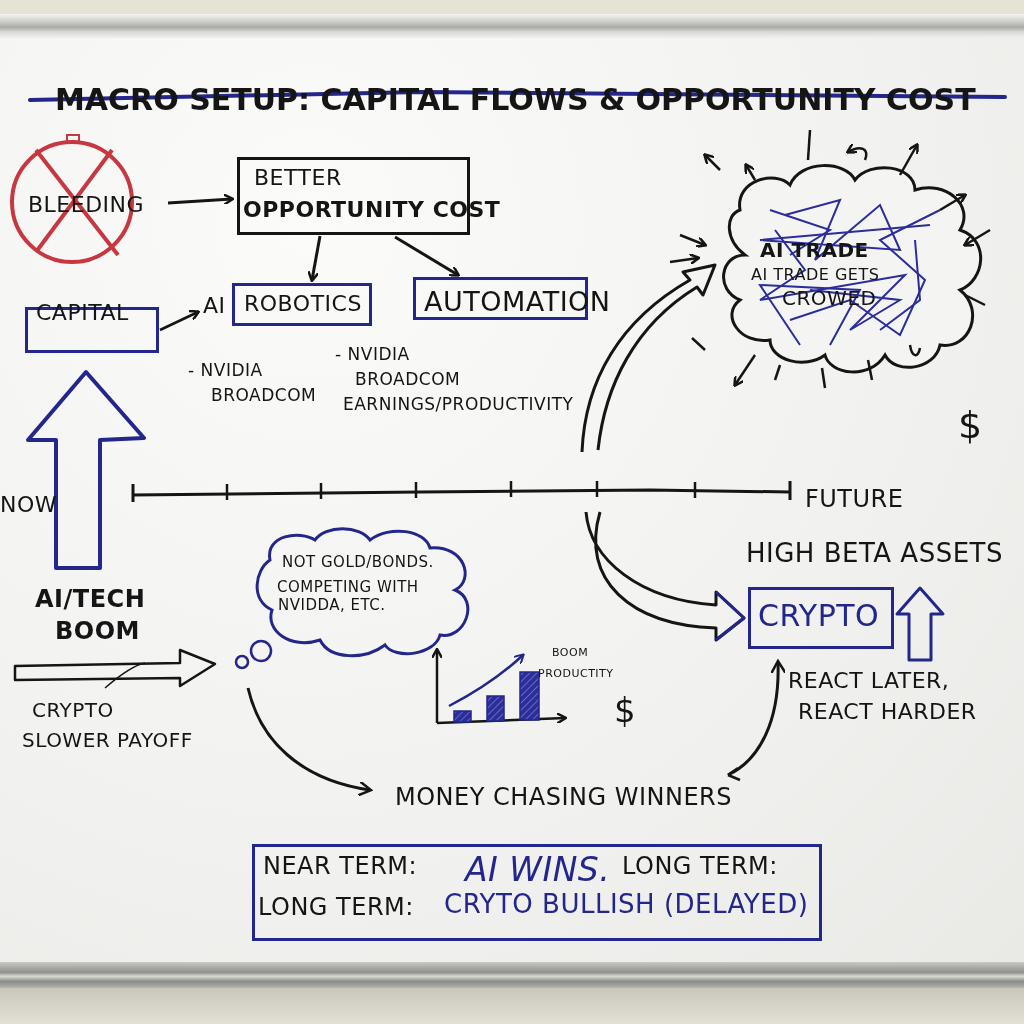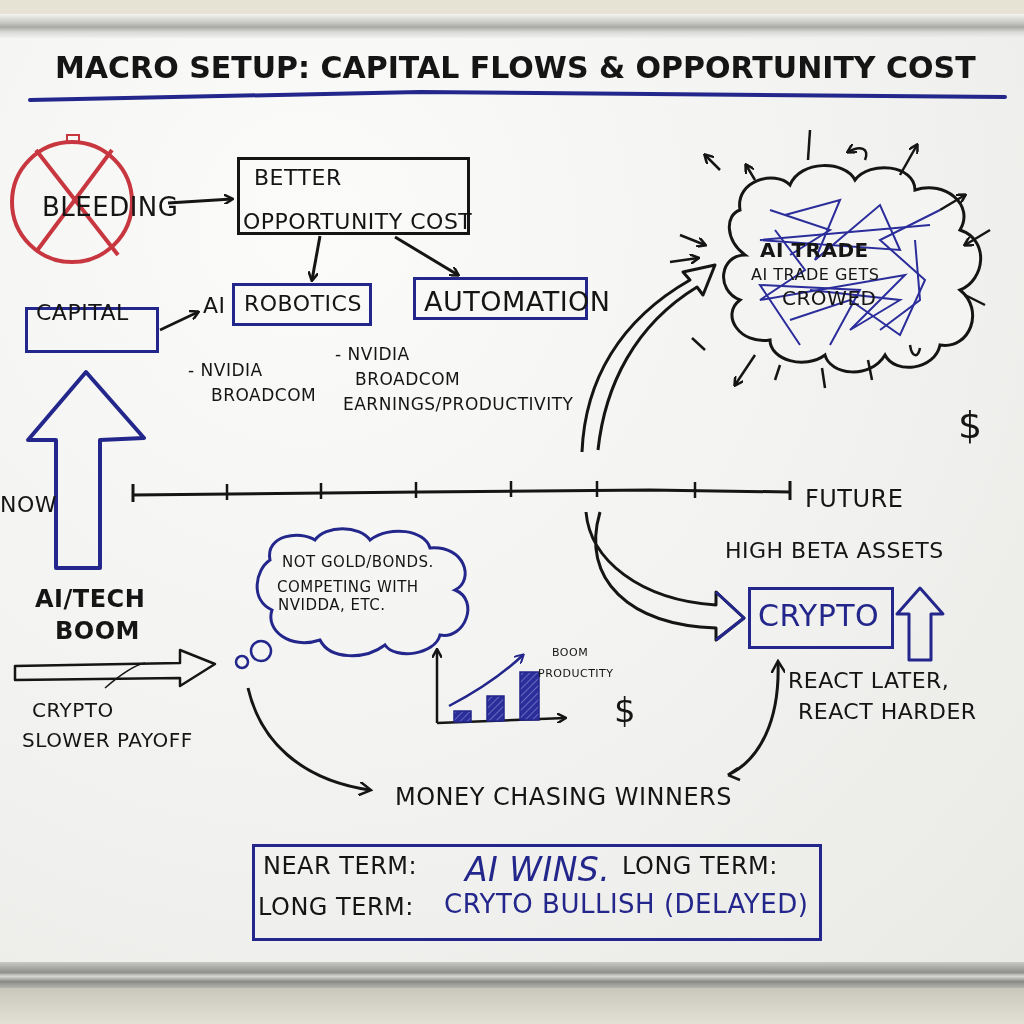--- a/index.html
+++ b/index.html
@@ -4,21 +4,21 @@
 <style>
   html, body { margin:0; padding:0; }
   body { width:1024px; height:1024px; overflow:hidden; background:#e9e5da; font-family:"DejaVu Sans", sans-serif; position:relative; }
   .wall-top { position:absolute; left:0; top:0; width:1024px; height:14px; background:#e6e2d4; }
   .frame-top { position:absolute; left:0; top:14px; width:1024px; height:24px; background:linear-gradient(#f4f4f2 0%, #c9c9c6 35%, #a9a9a6 55%, #d9d9d7 75%, #f0f0ee 100%); }
   .frame-bottom { position:absolute; left:0; top:962px; width:1024px; height:26px; background:linear-gradient(#c8c8c4 0%, #8f8f8b 40%, #d8d8d5 55%, #8a8a86 75%, #b5b5b0 100%); }
   .wall-bottom { position:absolute; left:0; top:988px; width:1024px; height:36px; background:linear-gradient(#c9c6bb, #e3e0d6); }
   .board { position:absolute; left:0; top:38px; width:1024px; height:924px; background:radial-gradient(ellipse at 30% 20%, #fbfbfa 0%, #f1f1ef 60%, #e9e9e6 100%); }
   .txt { position:absolute; color:#151515; font-family:"DejaVu Sans", sans-serif; text-transform:uppercase; white-space:nowrap; letter-spacing:0.5px; }
   .blue { color:#23268a; }
-  .title { font-weight:bold; font-size:30px; letter-spacing:0px; }
+  .title { font-weight:bold; font-size:30px; letter-spacing:0px;margin-top:32px; }
   .box { position:absolute; border:3px solid #151515; box-sizing:border-box; }
   .box.blue-b { border-color:#23268a; }
   svg.ink { position:absolute; left:0; top:0; width:1024px; height:1024px; pointer-events:none; }
 </style>
 </head>
 <body>
 
 <div class="wall-top"></div>
 <div class="frame-top"></div>
 <div class="board"></div>
@@ -130,25 +130,25 @@
     <line x1="437" y1="723" x2="565" y2="718" stroke="#151515" stroke-width="2.5" marker-end="url(#ah)"></line>
     <rect x="454" y="711" width="17" height="11" fill="url(#hatch)" stroke="#23268a" stroke-width="1.5"></rect>
     <rect x="487" y="696" width="17" height="25" fill="url(#hatch)" stroke="#23268a" stroke-width="1.5"></rect>
     <rect x="520" y="672" width="19" height="48" fill="url(#hatch)" stroke="#23268a" stroke-width="1.5"></rect>
     <path d="M449,706 C480,690 505,672 523,655" fill="none" stroke="#23268a" stroke-width="2.5" marker-end="url(#ahb)"></path>
   </g>
 </svg>
 
 <div class="txt title" style="left:55px; top:50px;">MACRO SETUP: CAPITAL FLOWS &amp; OPPORTUNITY COST</div>
 
-<div class="txt" style="left:42px; top:192px; font-size:26px;">BLEEDING</div>
+<div class="txt" style="left:28px; top:192px; font-size:22px;">BLEEDING</div>
 
 <div class="box" style="left:237px; top:157px; width:233px; height:78px;"></div>
 <div class="txt" style="left:254px; top:165px; font-size:22px;">BETTER</div>
-<div class="txt" style="left:243px; top:209px; font-size:22px;">OPPORTUNITY COST</div>
+<div class="txt" style="left:243px; top:197px; font-size:22px;font-weight:bold;">OPPORTUNITY COST</div>
 
 <div class="box blue-b" style="left:232px; top:283px; width:140px; height:43px;"></div>
 <div class="txt" style="left:244px; top:291px; font-size:22px;">ROBOTICS</div>
 <div class="txt" style="left:203px; top:293px; font-size:22px;">AI</div>
 
 <div class="box blue-b" style="left:413px; top:277px; width:175px; height:43px;"></div>
 <div class="txt" style="left:424px; top:286px; font-size:27px;">AUTOMATION</div>
 
 <div class="box blue-b" style="left:25px; top:307px; width:134px; height:46px;"></div>
 <div class="txt" style="left:36px; top:300px; font-size:22px;">CAPITAL</div>
@@ -175,21 +175,21 @@
 <div class="txt" style="left:32px; top:698px; font-size:20px;">CRYPTO</div>
 <div class="txt" style="left:22px; top:728px; font-size:20px;">SLOWER PAYOFF</div>
 
 <div class="txt" style="left:282px; top:553px; font-size:15px;">NOT GOLD/BONDS.</div>
 <div class="txt" style="left:277px; top:578px; font-size:15px;">COMPETING WITH</div>
 <div class="txt" style="left:278px; top:596px; font-size:15px;">NVIDDA, ETC.</div>
 
 <div class="txt" style="left:538px; top:627px; font-size:11px;margin-top:40px;">PRODUCTITY</div>
 <div class="txt" style="left:552px; top:646px; font-size:11px;">BOOM</div>
 
-<div class="txt" style="left:725px; top:538px; font-size:22px;text-align:center;">HIGH BETA ASSETS</div>
+<div class="txt" style="left:746px; top:538px; font-size:26px;text-align:center;">HIGH BETA ASSETS</div>
 <div class="box blue-b" style="left:748px; top:587px; width:146px; height:62px;"></div>
 <div class="txt blue" style="left:758px; top:598px; font-size:30px;">CRYPTO</div>
 <div class="txt" style="left:788px; top:668px; font-size:22px;">REACT LATER,</div>
 <div class="txt" style="left:798px; top:699px; font-size:22px;">REACT HARDER</div>
 
 <div class="txt" style="left:395px; top:783px; font-size:24px;">MONEY CHASING WINNERS</div>
 
 <div class="box blue-b" style="left:252px; top:844px; width:570px; height:97px;"></div>
 <div class="txt" style="left:263px; top:852px; font-size:24px;">NEAR TERM:</div>
 <div class="txt blue" style="left:465px; top:850px; font-size:33px;font-style:italic;">AI WINS.</div>

